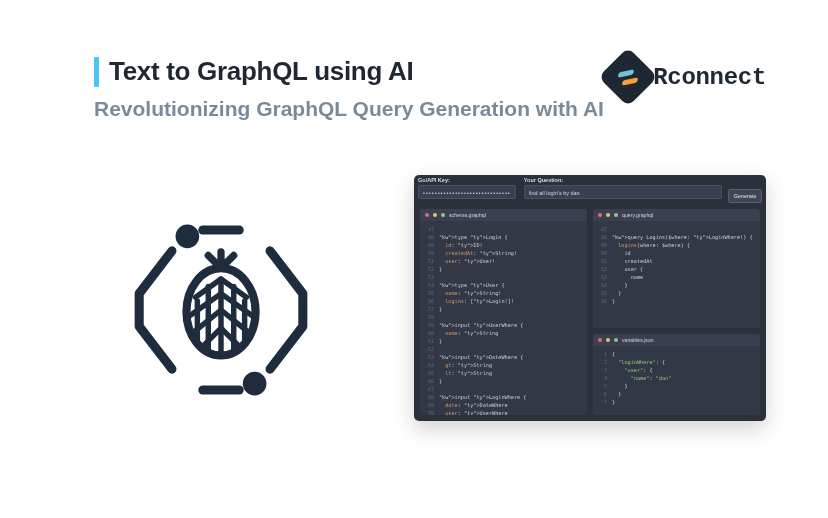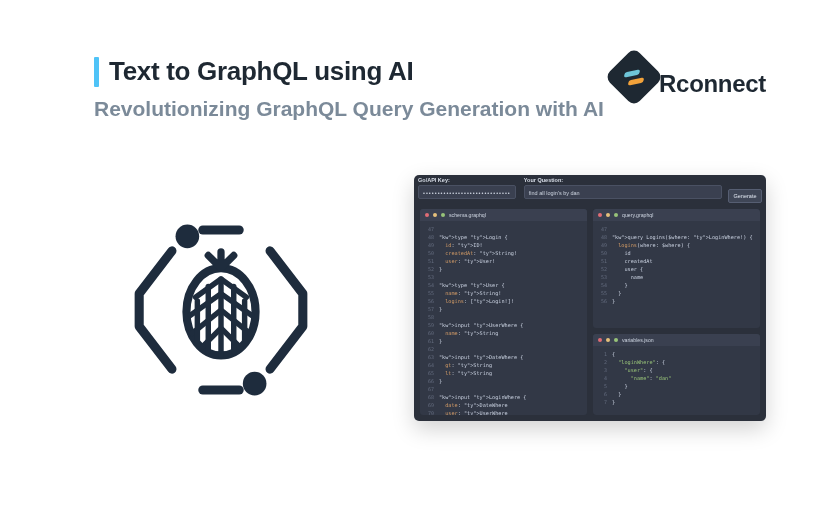--- a/index.html
+++ b/index.html
@@ -7,21 +7,21 @@
     .page { position: relative; width: 828px; height: 518px; margin-left: 16px; }
 
     
     .header { position: absolute; top: 56px; left: 78px; right: 78px; display: flex; justify-content: space-between; align-items: flex-start; }
     .title-block { display: flex; flex-direction: column; gap: 10px; }
     .title-row { display: flex; align-items: center; }
     .title-bar { width: 5px; height: 30px; background: #4fc3f7; margin-right: 10px; border-radius: 1px; }
     .title { font-size: 26px; font-weight: 800; color: #1e2832; letter-spacing: -0.3px; }
     .subtitle { font-size: 21px; font-weight: 700; color: #7b8a99; }
 
-    .brand { display: flex; align-items: flex-end; gap: 4px; }
+    .brand { display: flex; align-items: center; gap: 4px; font-family: Liberation Mono, monospace; }
     .brand-icon { width: 42px; height: 42px; background: #1e2832; transform: rotate(45deg); border-radius: 8px; position: relative; }
     .brand-icon-inner { position: absolute; inset: 0; transform: rotate(-45deg); display: flex; flex-direction: column; align-items: center; justify-content: center; gap: 3px; }
     .brand-stripe1 { width: 16px; height: 5px; background: #6ec5d8; border-radius: 3px; transform: translateX(-2px) rotate(-12deg) skewX(-20deg); }
     .brand-stripe2 { width: 16px; height: 5px; background: #f2a23a; border-radius: 3px; transform: translateX(2px) rotate(-12deg) skewX(-20deg); }
     .brand-name { font-size: 24px; font-weight: 800; color: #1e2832; letter-spacing: -0.3px; }
 
     
     .illustration { position: absolute; left: 105px; top: 210px; width: 200px; height: 200px; display: flex; align-items: center; justify-content: center; }
     .illustration svg { width: 100%; height: 100%; }
 

